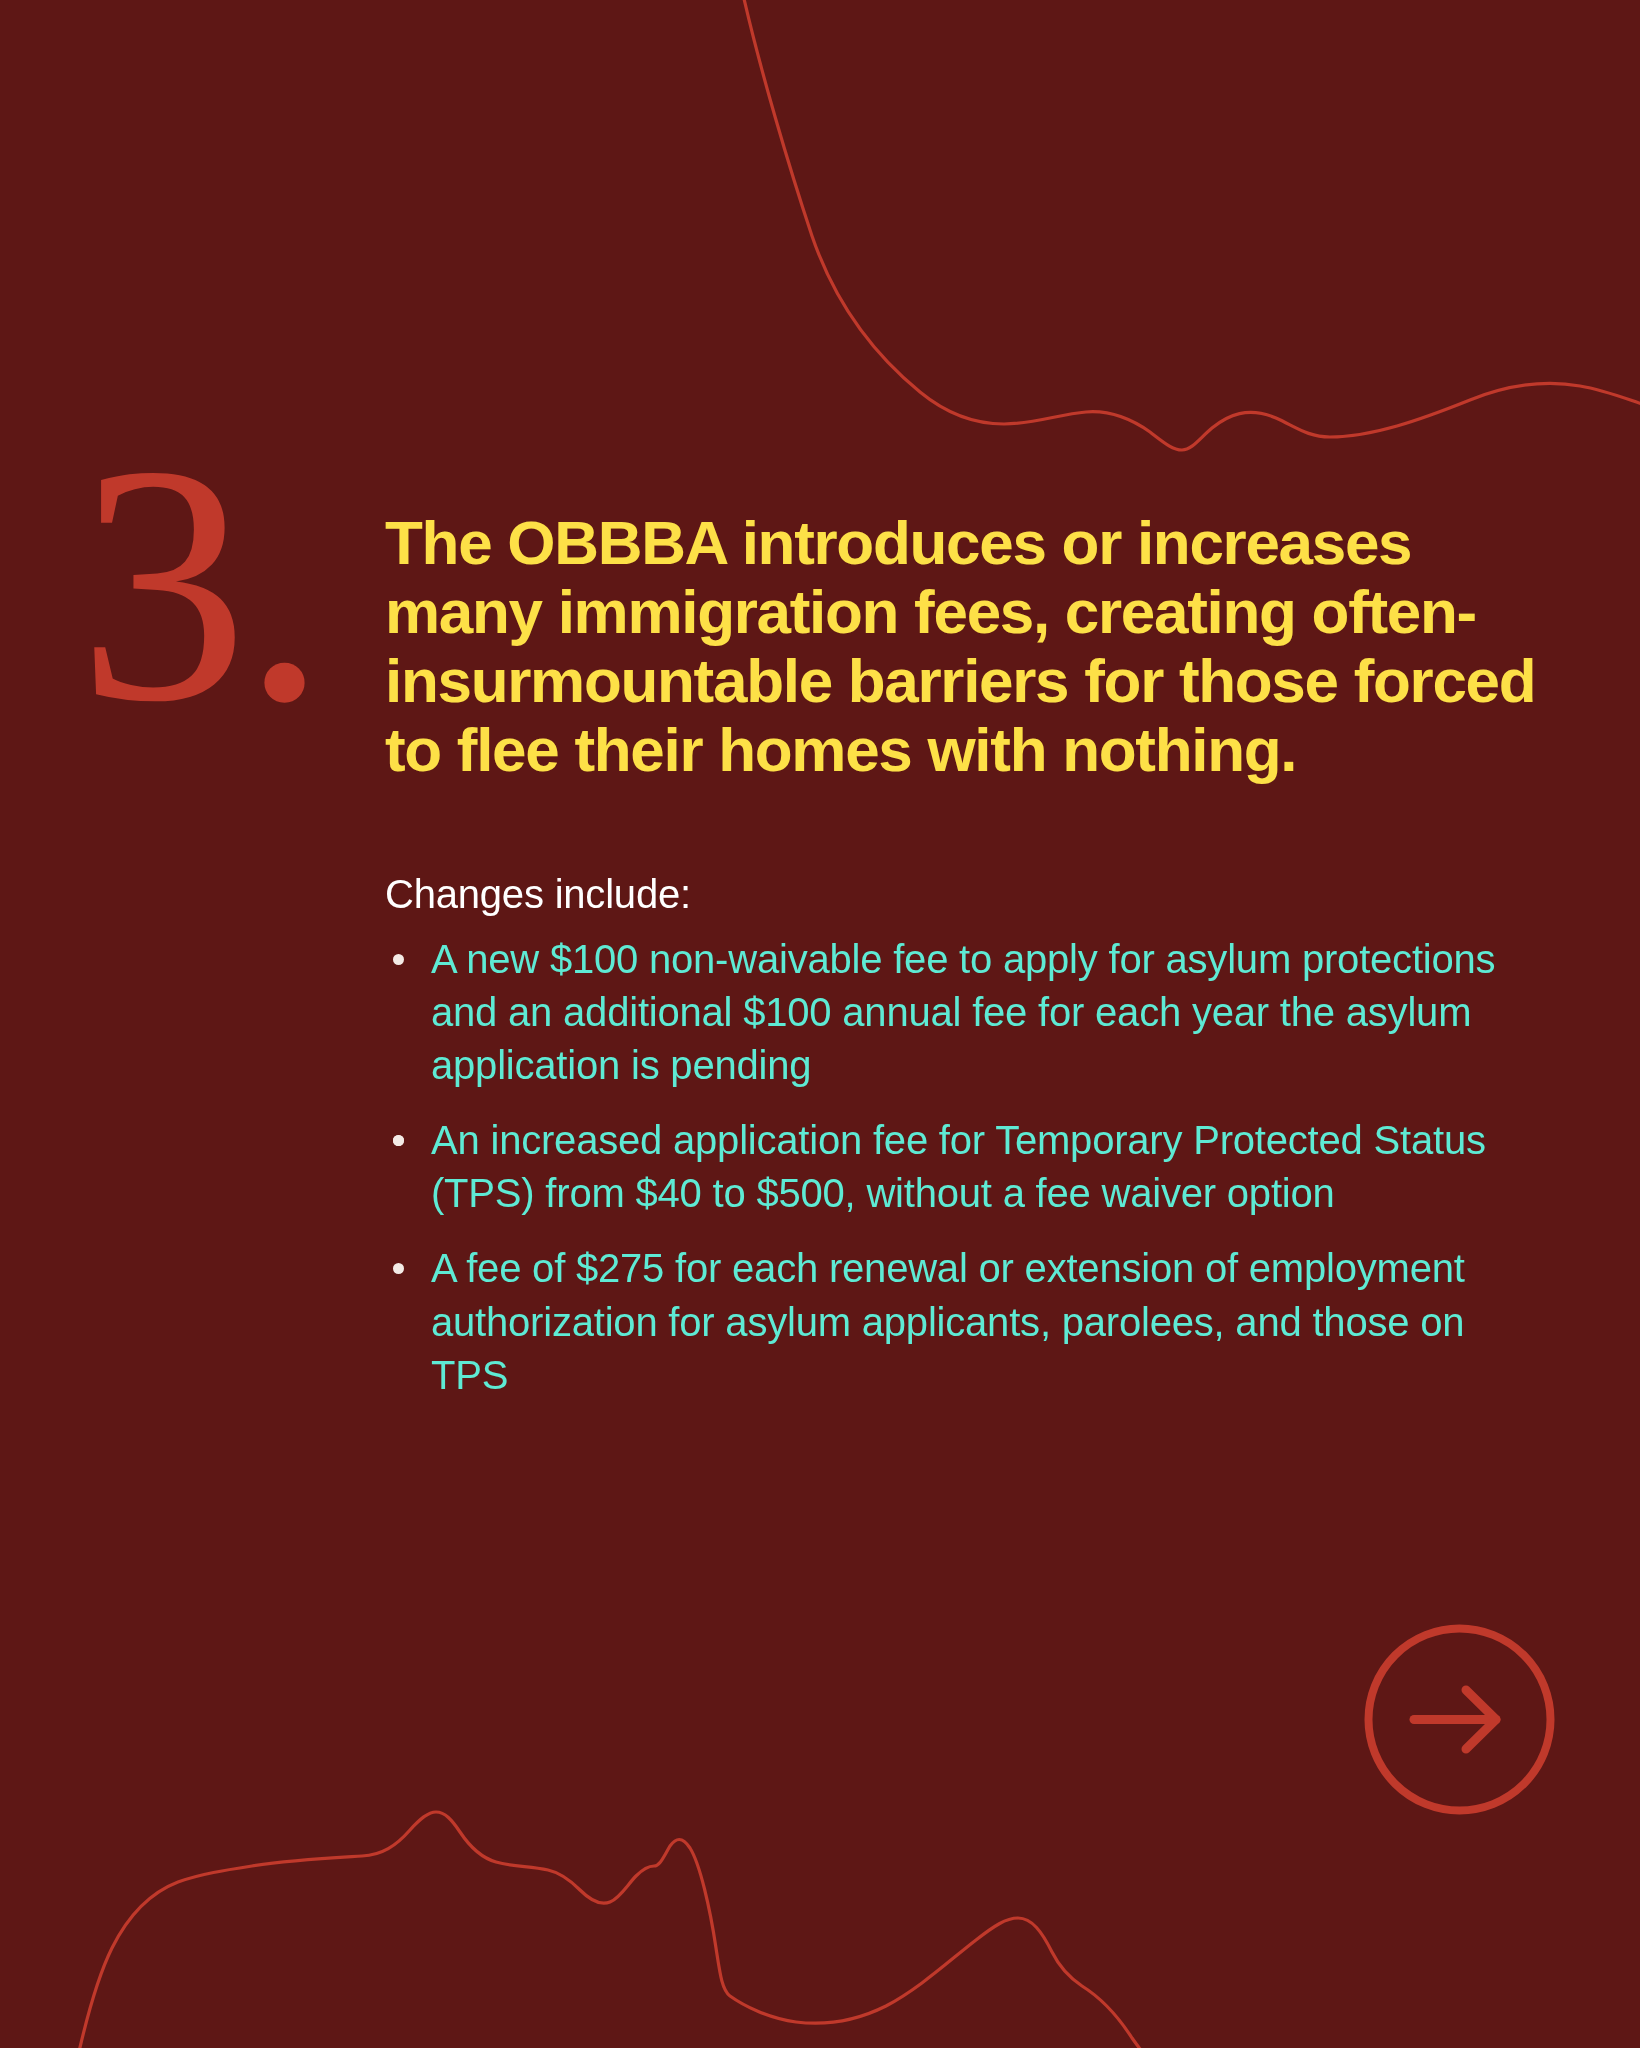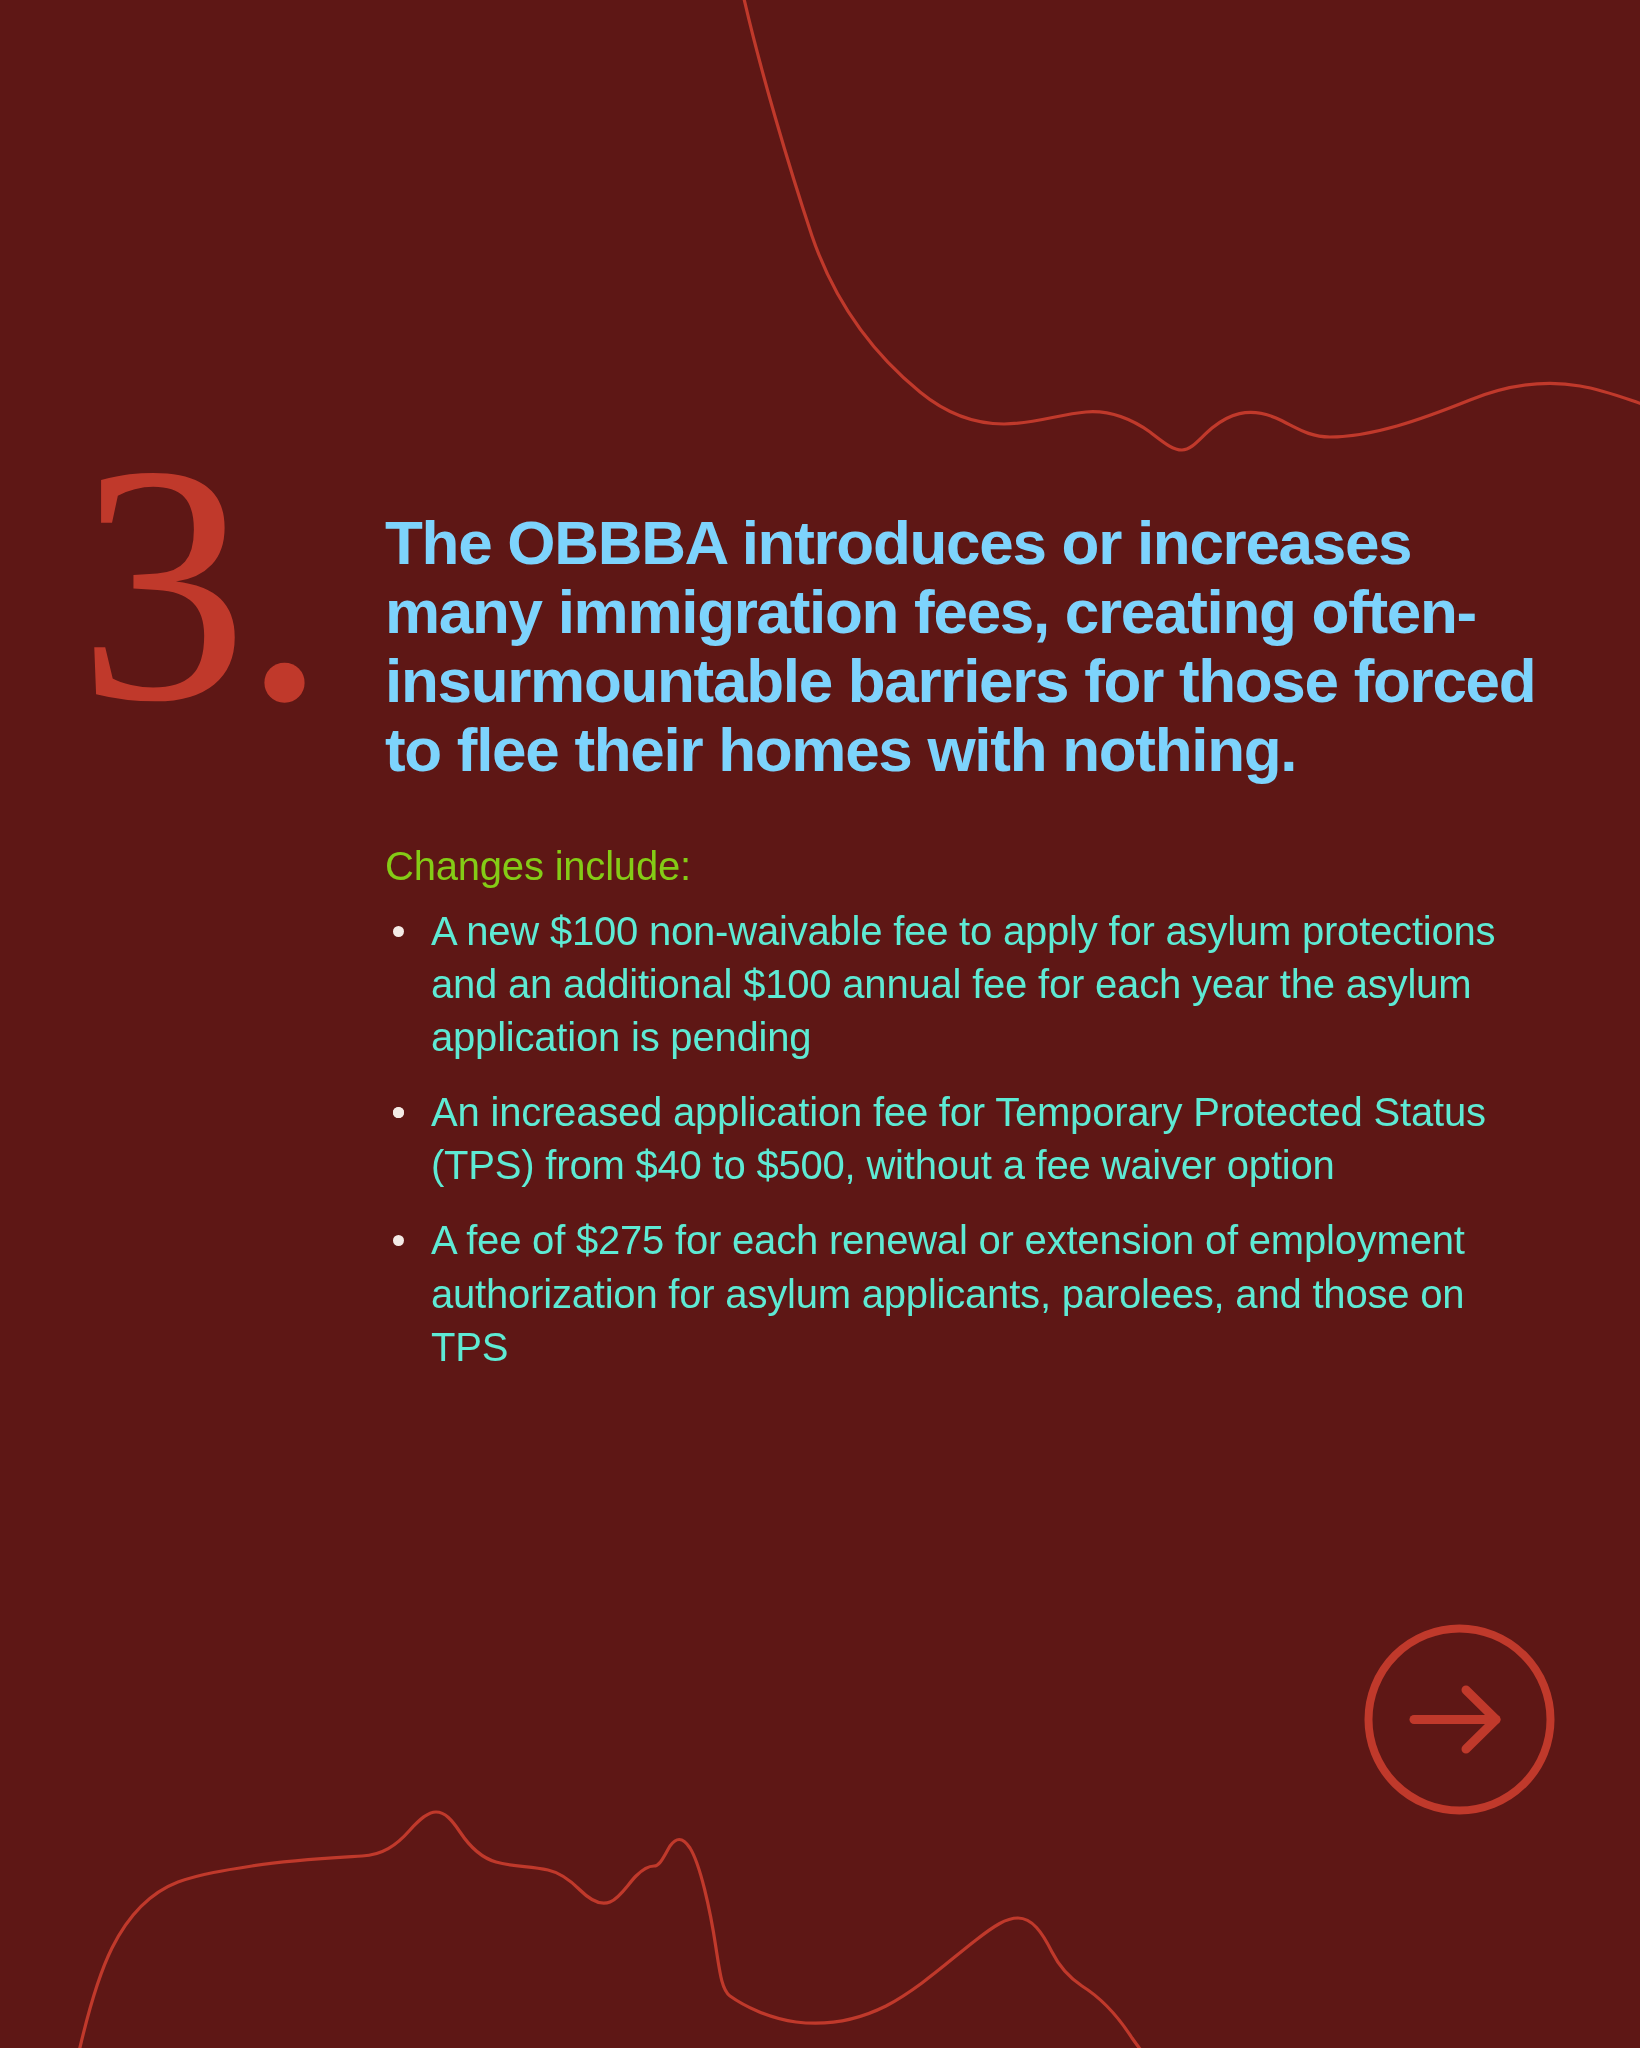--- a/index.html
+++ b/index.html
@@ -52,29 +52,29 @@
     top:508px;
     width:1180px;
   }
 
   .headline{
     font-family:"Liberation Sans", sans-serif;
     font-weight:bold;
     font-size:62px;
     line-height:1.115;
     letter-spacing:-1.3px;
-    color:#7dd3fc;
+    color:#fde047;
     width:1175px;
   }
 
   .changes-label{
-    margin-top:56px;
+    margin-top:84px;
     font-size:40px;
     line-height:1.25;
-    color:#84cc16;
+    color:#ffffff;
     letter-spacing:-0.2px;
   }
 
   .bullet-list{
     margin-top:14px;
     list-style:none;
   }
 
   .bullet-item{
     position:relative;

